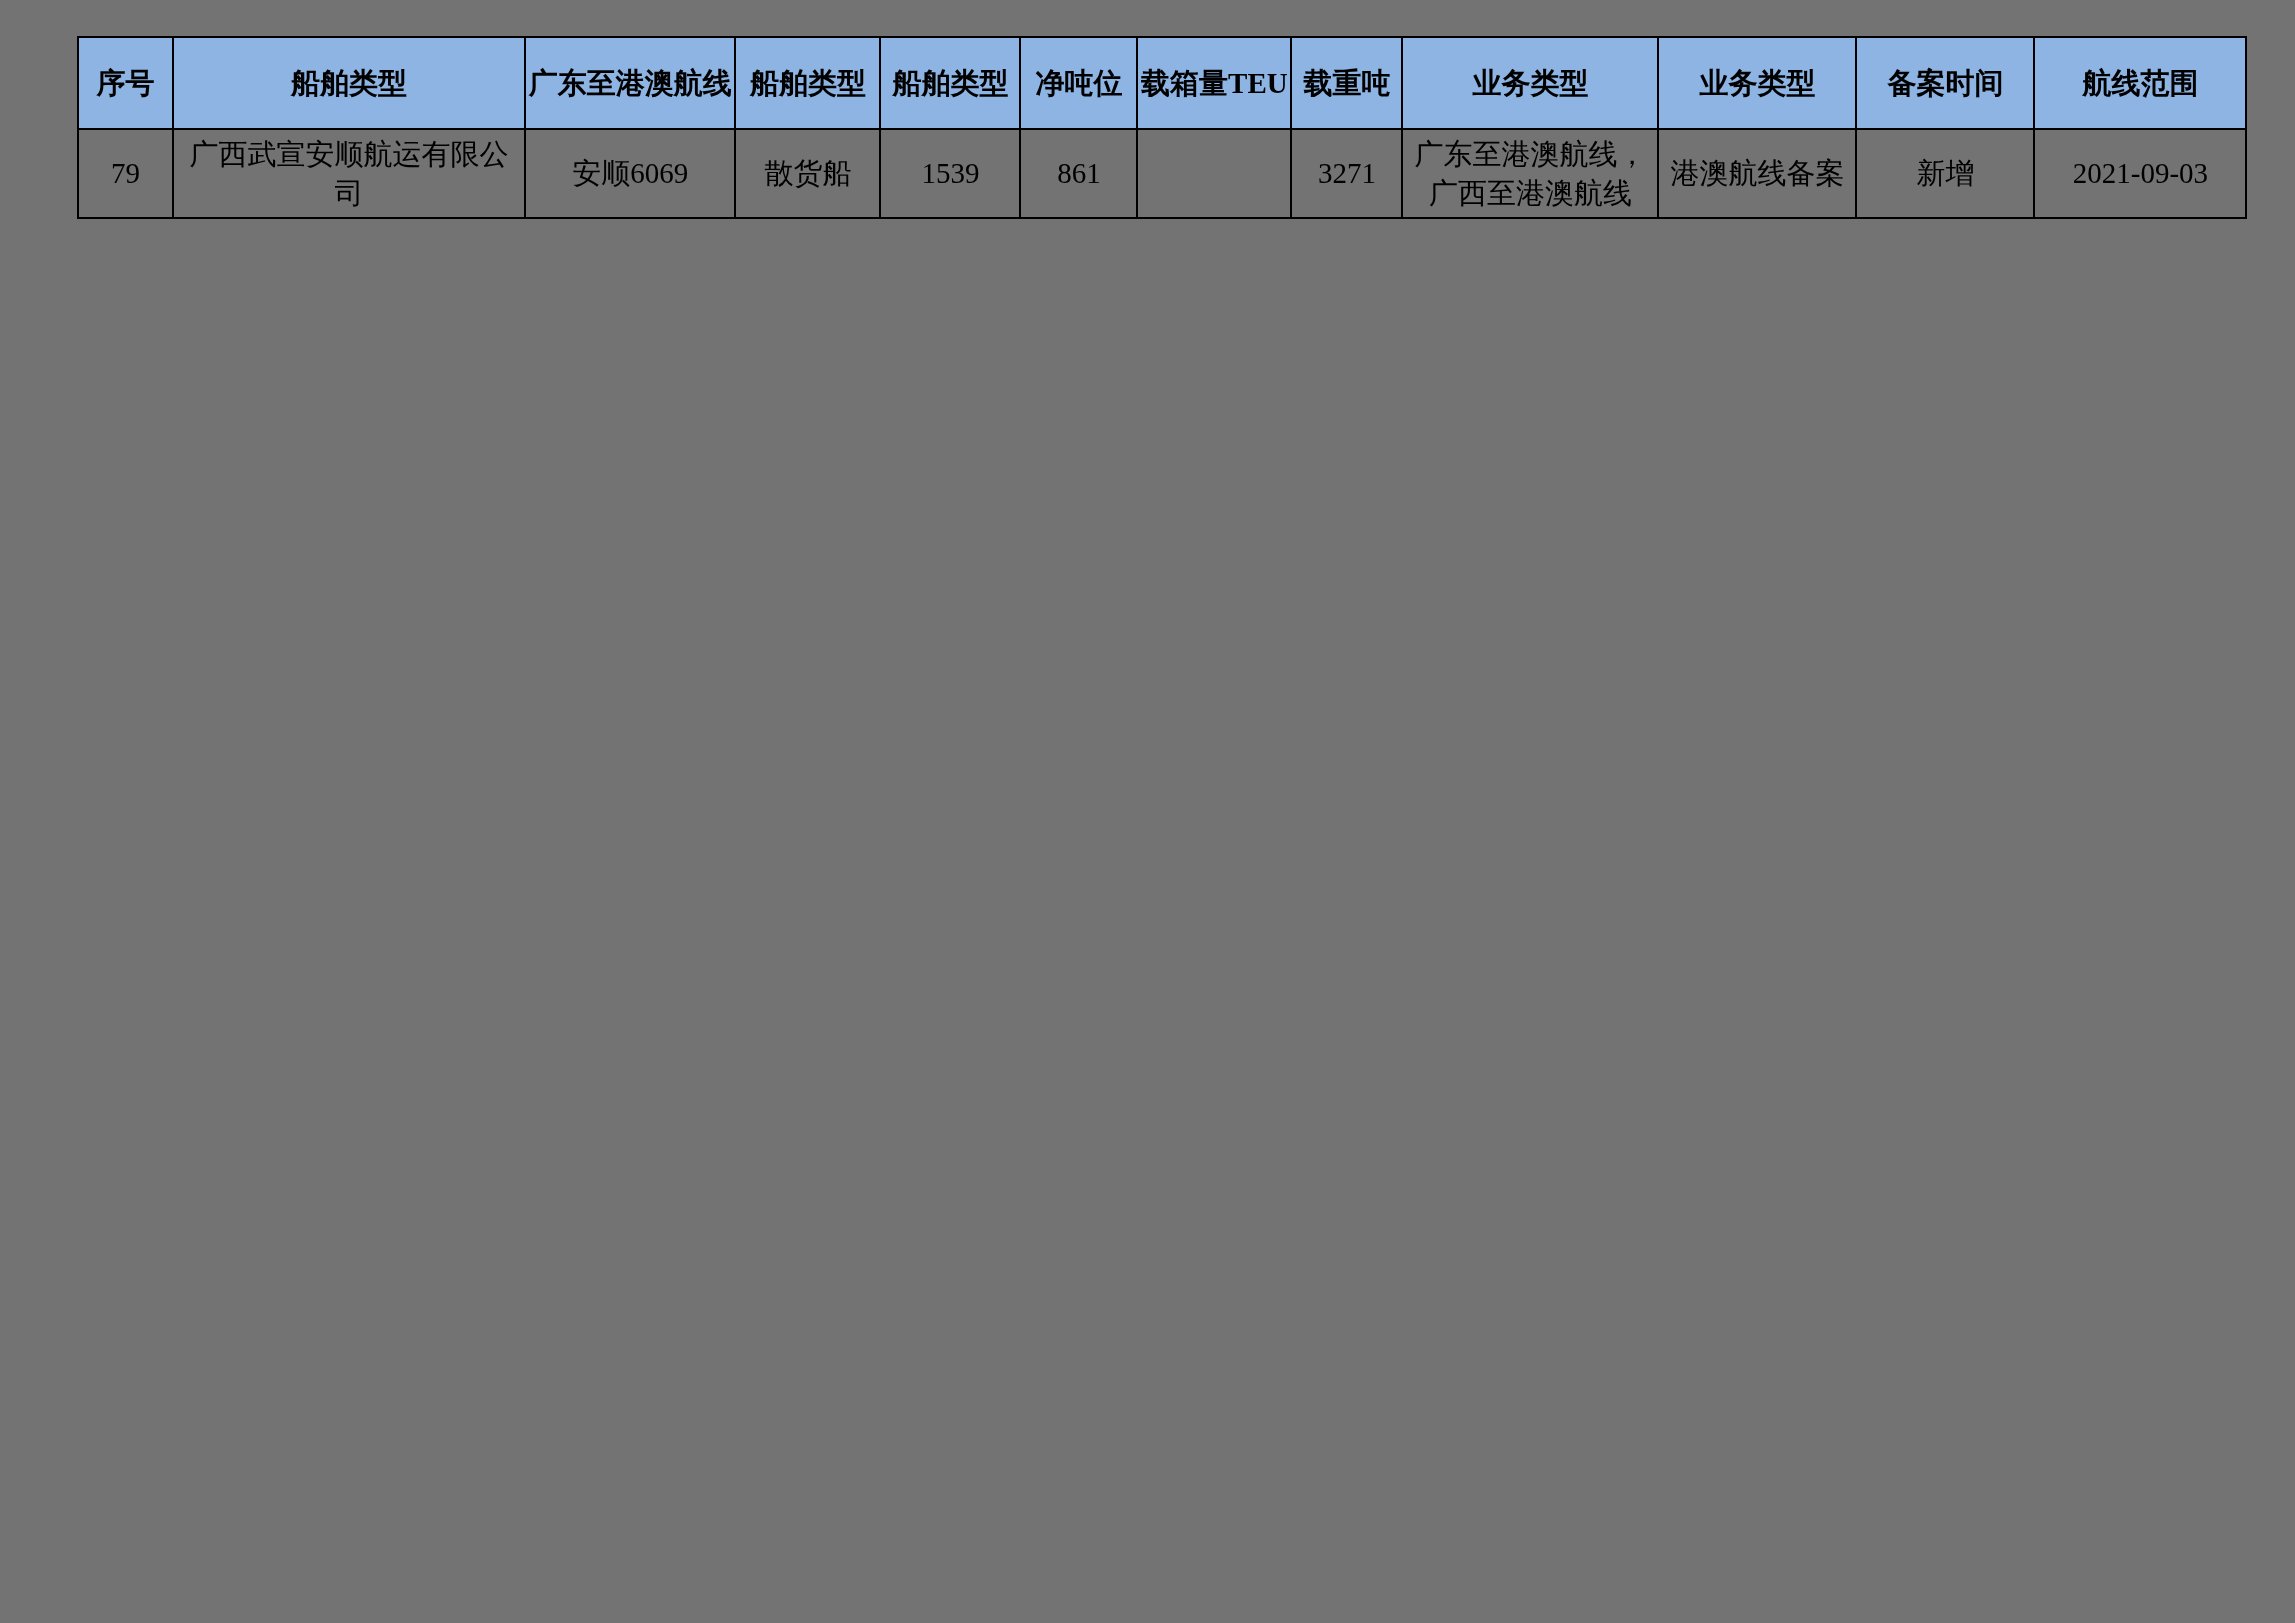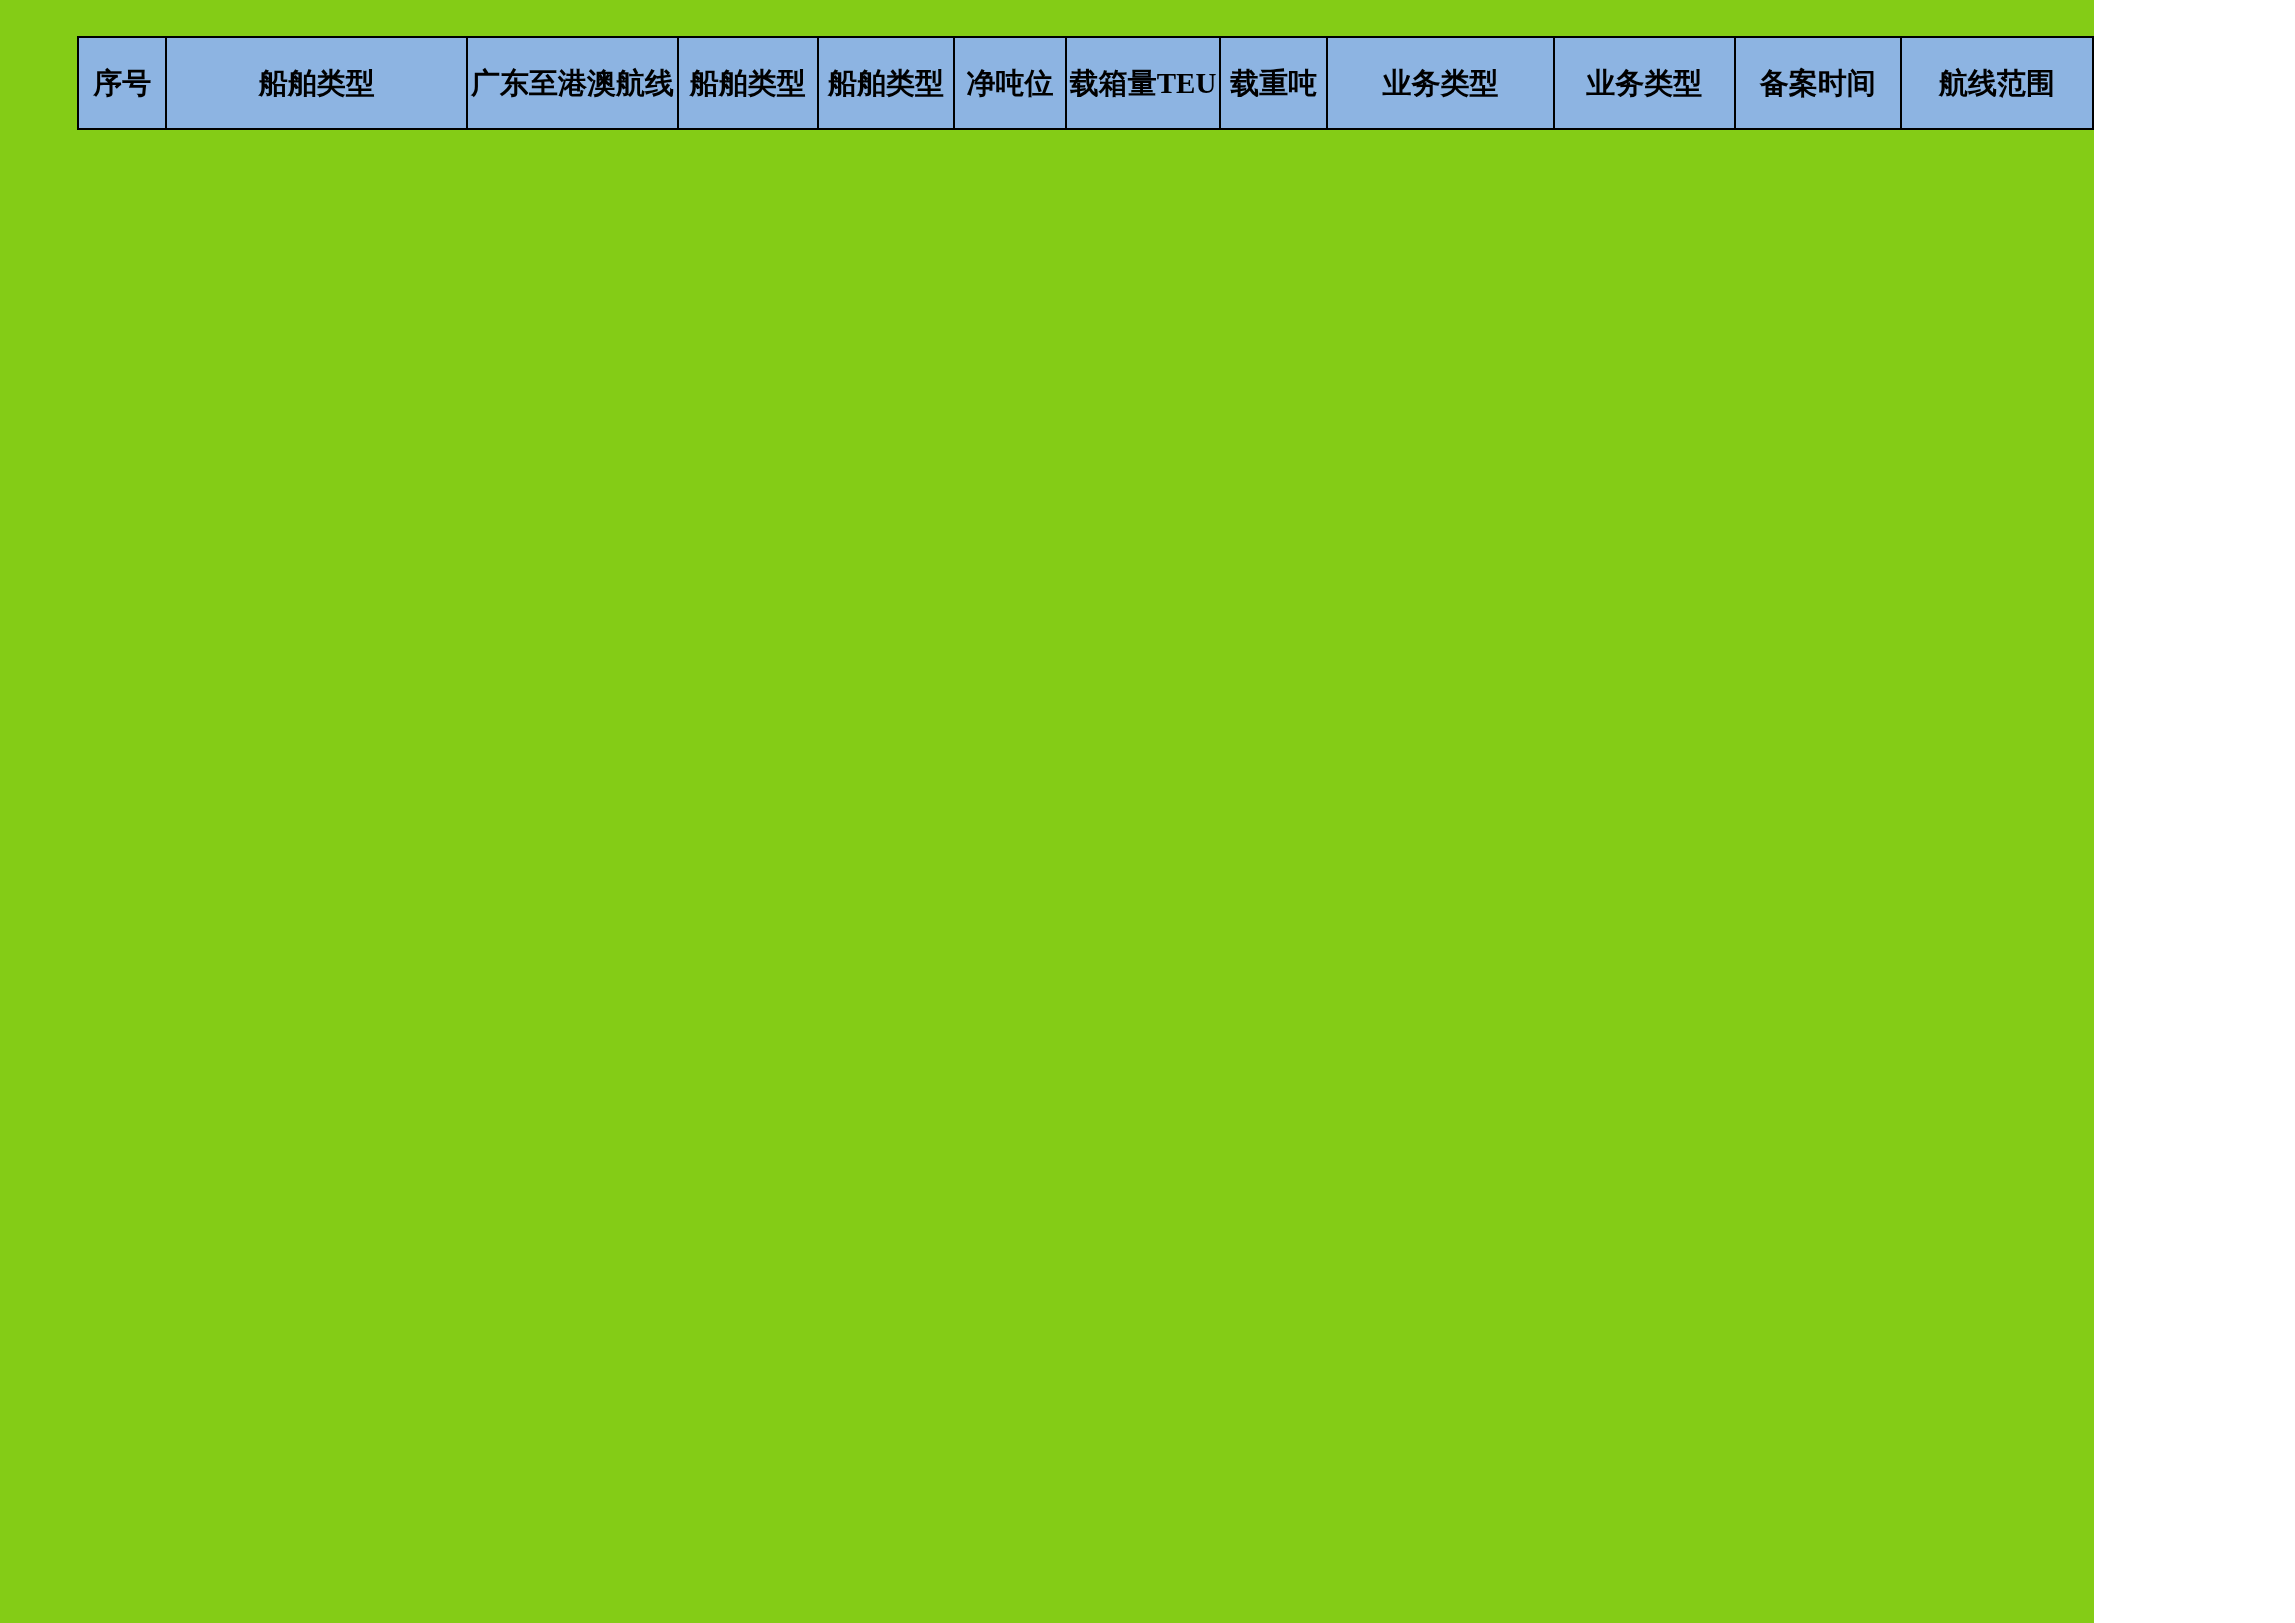--- a/index.html
+++ b/index.html
@@ -5,23 +5,23 @@
   html, body {
     margin: 0;
     padding: 0;
     background: #ffffff;
     width: 2295px;
     height: 1623px;
     overflow: hidden;
   }
   .page {
     position: relative;
-    width: 2094px;
+    width: 2295px;
     height: 1623px;
-    background: #84cc16;
+    background: #737373;
     font-family: "Liberation Serif", "DejaVu Serif", serif;
     color: #000000;
   }
   table.ship-table {
     position: absolute;
     left: 77px;
     top: 36px;
     border-collapse: collapse;
     table-layout: fixed;
     border: 2.7px solid #000000;
@@ -79,17 +79,31 @@
         <th>载箱量TEU</th>
         <th>载重吨</th>
         <th>业务类型</th>
         <th>业务类型</th>
         <th>备案时间</th>
         <th>航线范围</th>
       </tr>
     </thead>
 
     <tbody>
+      <tr>
+        <td class="cell-seq">79</td>
+        <td class="cell-company">广西武宣安顺航运有限公司</td>
+        <td class="cell-ship-name">安顺6069</td>
+        <td class="cell-ship-type">散货船</td>
+        <td class="cell-gross-tonnage">1539</td>
+        <td class="cell-net-tonnage">861</td>
+        <td class="cell-teu-capacity"></td>
+        <td class="cell-deadweight">3271</td>
+        <td class="cell-route">广东至港澳航线，广西至港澳航线</td>
+        <td class="cell-business-type">港澳航线备案</td>
+        <td class="cell-record-type">新增</td>
+        <td class="cell-record-date">2021-09-03</td>
+      </tr>
     </tbody>
   </table>
 
 </div>
 
 
 </body></html>

